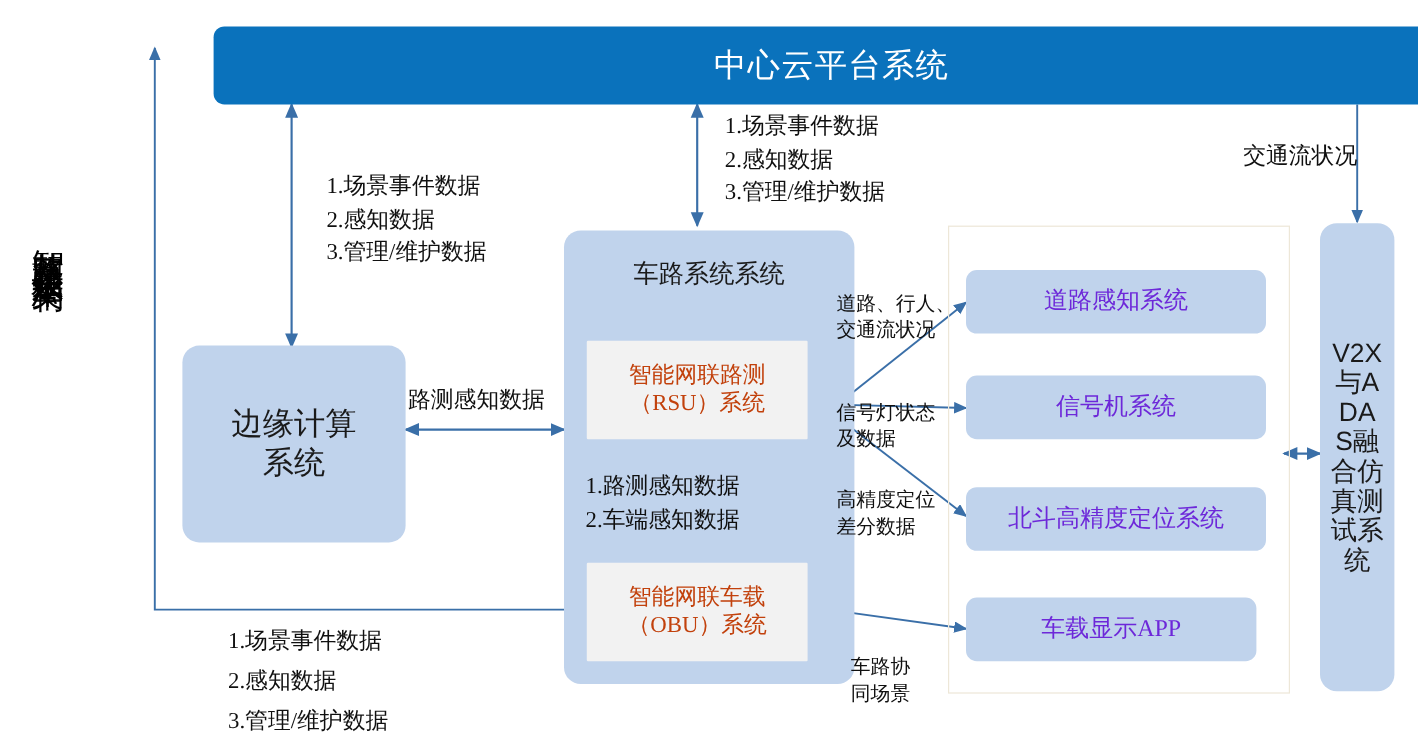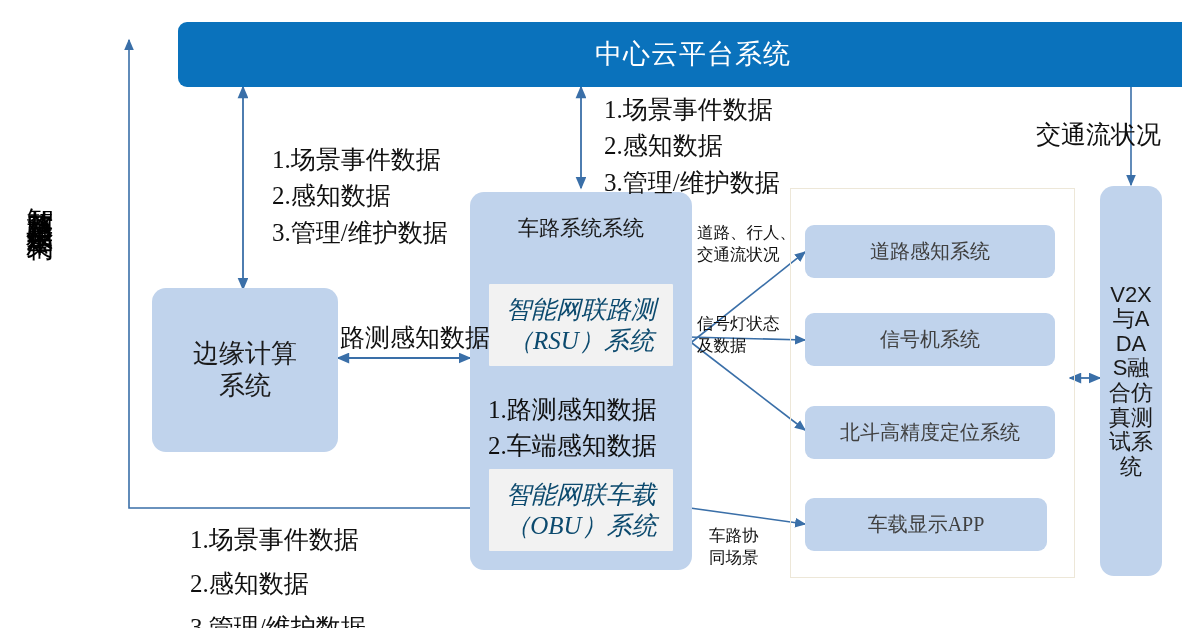--- a/index.html
+++ b/index.html
@@ -33,45 +33,44 @@
     font-family:"Liberation Serif","DejaVu Serif",serif;
   }
   .lightblue{
     background:#C0D3EC;
     border-radius:14px;
     color:#1a1a1a;
   }
   .lightblue-sm{
     background:#C0D3EC;
     border-radius:9px;
-    color:#404040;
+    color:#6d28d9;
     font-size:20px;
   }
   .innergray{
     background:#F2F2F2;
-    color:#0c4a6e;
-    font-size:25px;
+    color:#c2410c;
+    font-size:19px;
     border-radius:1px;
-    font-style:italic;
   }
   .group-frame{
     position:absolute;
     box-sizing:border-box;
     border:1.5px solid #EDE7D8;
     background:transparent;
   }
   .label{
     position:absolute;
-    font-size:25px;
+    font-size:19px;
     line-height:1.45;
     color:#101010;
     white-space:pre;
     font-family:"Liberation Serif","DejaVu Serif",serif;
   }
-  .label.small{ font-size:16.5px; line-height:1.35; }
+  .label.small{ font-size:16.5px; line-height:1.35;margin-top:20px; }
   .vert-title{
     position:absolute;
     writing-mode:vertical-rl;
     text-orientation:upright;
     font-size:27px;
     letter-spacing:3px;
     color:#000;
     font-family:"Liberation Serif","DejaVu Serif",serif;
   }
   svg.arrows{
@@ -150,21 +149,21 @@
     </g>
   </svg>
 
   <div class="vert-title" style="left:22px; top:186px; height:420px;">智慧路网建设基本架构</div>
 
   <div class="box blue-header" style="left:150px; top:22px; width:1030px; height:65px;margin-left:28px;">中心云平台系统</div>
 
   <div class="box lightblue" style="left:152px; top:288px; width:186px; height:164px; font-size:26px; white-space:pre-line;">边缘计算
 系统</div>
 
-  <div class="lightblue" style="position:absolute; left:470px; top:192px; width:222px; height:378px;">
+  <div class="lightblue" style="position:absolute; left:470px; top:192px; width:222px; height:378px;padding-left:20px;">
     <div style="position:absolute; left:0; top:22px; width:100%; text-align:center; font-size:21px;">车路系统系统</div>
 
     <div class="box innergray" style="left:19px; top:92px; width:184px; height:82px; white-space:pre-line;">智能网联路测
 （RSU）系统</div>
 
     <div class="box innergray" style="left:19px; top:277px; width:184px; height:82px; white-space:pre-line;">智能网联车载
 （OBU）系统</div>
   </div>
 
   <div class="group-frame" style="left:790px; top:188px; width:285px; height:390px;"></div>
@@ -197,19 +196,21 @@
 
   <div class="label numlist" style="left:488px; top:392px; white-space:pre-line;">1.路测感知数据
 2.车端感知数据</div>
 
   <div class="label small" style="left:697px; top:222px; white-space:pre-line;">道路、行人、
 交通流状况</div>
 
   <div class="label small" style="left:697px; top:313px; white-space:pre-line;">信号灯状态
 及数据</div>
 
+  <div class="label small" style="left:697px; top:386px; white-space:pre-line;">高精度定位
+差分数据</div>
 
   <div class="label small" style="left:709px; top:525px; white-space:pre-line;">车路协
 同场景</div>
 
   <div class="label" style="left:1036px; top:117px;">交通流状况</div>
 
 </div>
 
 </body></html>

